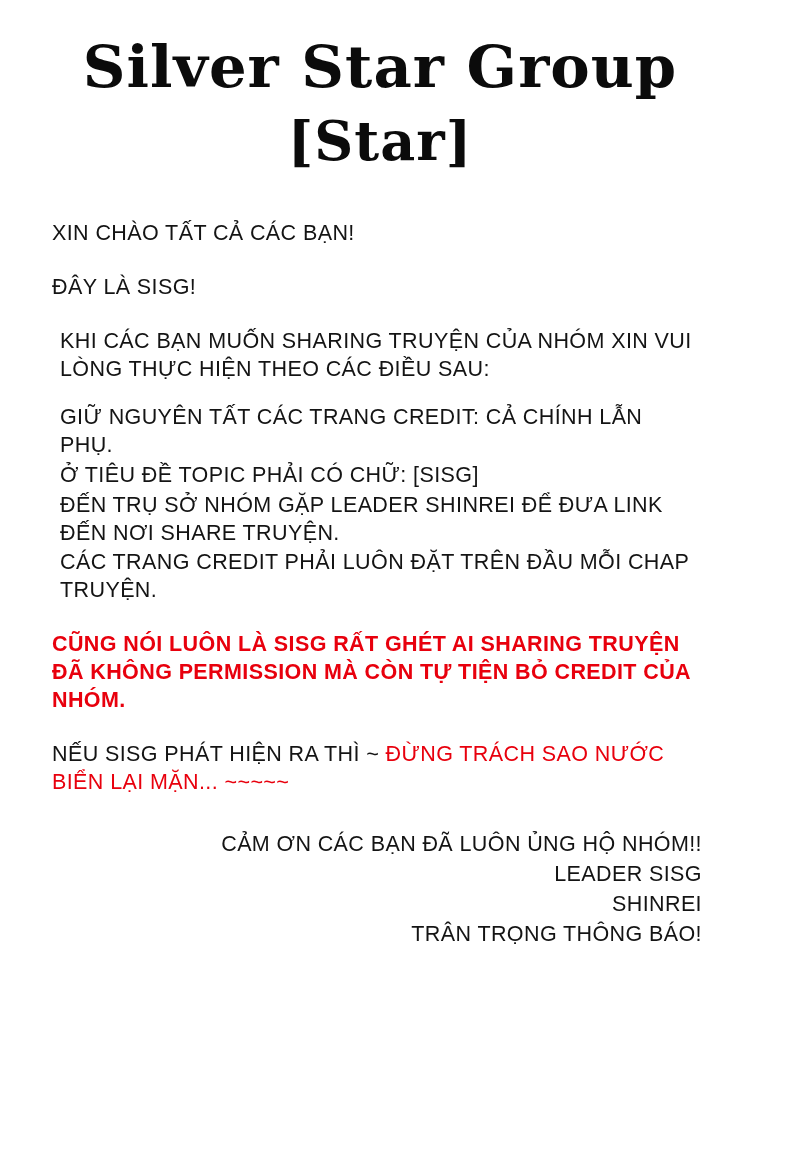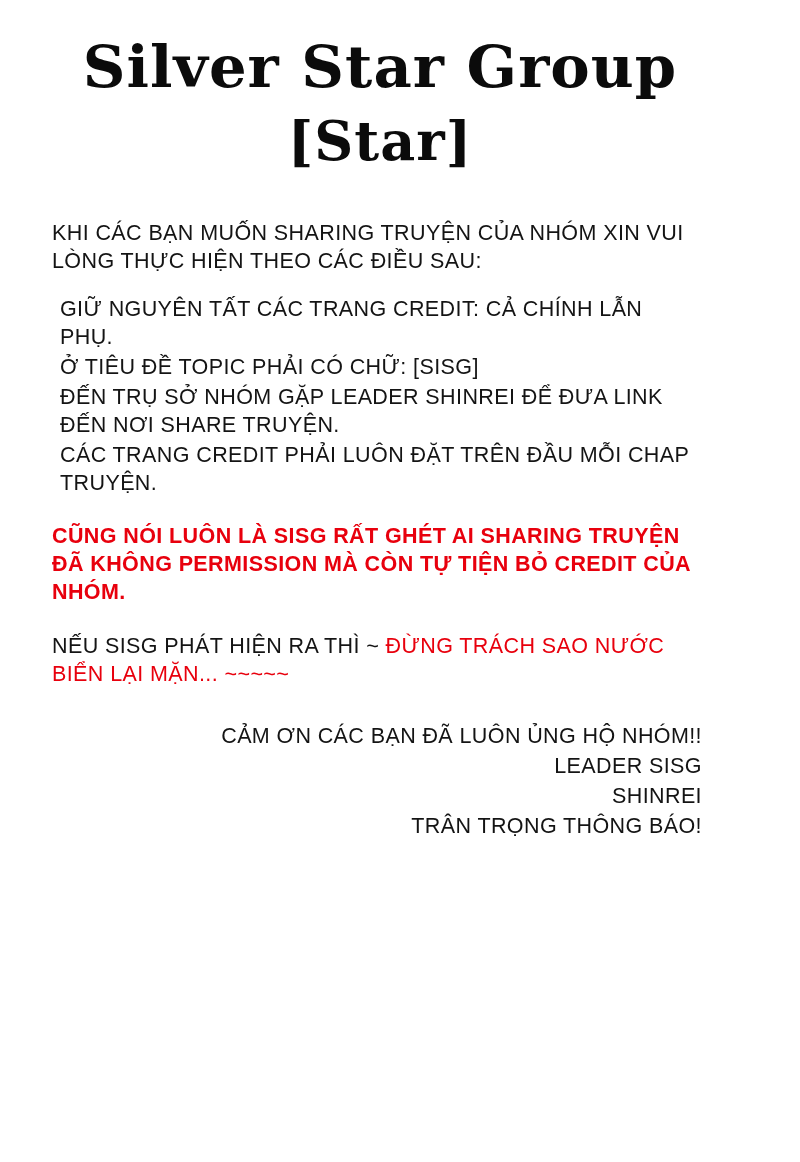--- a/index.html
+++ b/index.html
@@ -52,20 +52,21 @@
     font-size: 21.5px;
     line-height: 1.30;
     letter-spacing: 0.4px;
     color: #141414;
     margin: 0 0 26px 0;
     text-transform: uppercase;
     font-stretch: condensed;
   }
   .para.tight {
     margin-bottom: 20px;
+    margin-left: 8px;
   }
   .rules {
     text-align: left;
     margin: 0 0 26px 0;
     padding: 0 8px;
   }
   .rules .rule {
     font-size: 21.5px;
     line-height: 1.30;
     letter-spacing: 0.4px;
@@ -112,21 +113,23 @@
 
 <div class="page">
 
   <div class="logo-block">
     <div class="logo-line logo-line-1">Silver Star Group</div>
     <div class="logo-line logo-line-2">[Star]</div>
   </div>
 
   <div class="content">
 
+    <p class="para">XIN CHÀO TẤT CẢ CÁC BẠN!</p>
 
+    <p class="para">ĐÂY LÀ SISG!</p>
 
     <p class="para tight">KHI CÁC BẠN MUỐN SHARING TRUYỆN CỦA NHÓM XIN VUI LÒNG THỰC HIỆN THEO CÁC ĐIỀU SAU:</p>
 
     <div class="rules">
       <p class="rule">GIỮ NGUYÊN TẤT CÁC TRANG CREDIT: CẢ CHÍNH LẪN PHỤ.</p>
       <p class="rule">Ở TIÊU ĐỀ TOPIC PHẢI CÓ CHỮ: [SISG]</p>
       <p class="rule">ĐẾN TRỤ SỞ NHÓM GẶP LEADER SHINREI ĐỂ ĐƯA LINK ĐẾN NƠI SHARE TRUYỆN.</p>
       <p class="rule">CÁC TRANG CREDIT PHẢI LUÔN ĐẶT TRÊN ĐẦU MỖI CHAP TRUYỆN.</p>
     </div>
 

